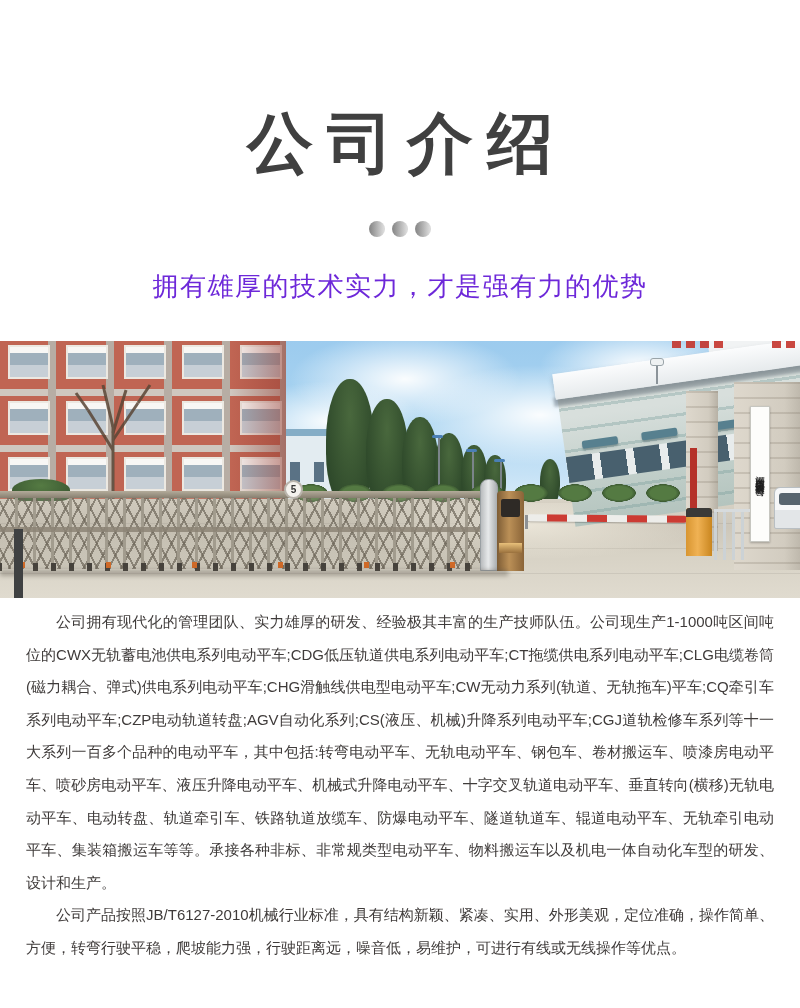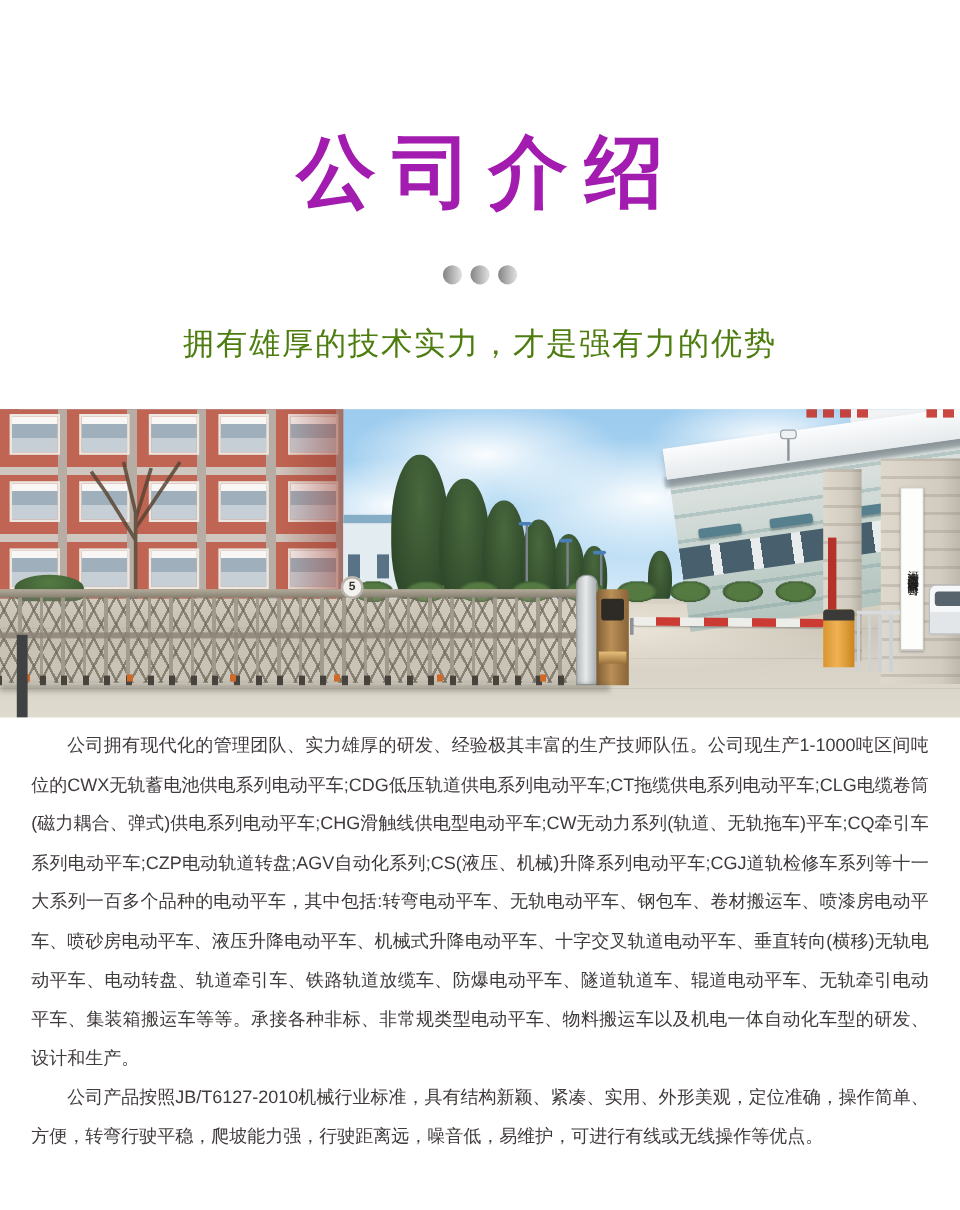--- a/index.html
+++ b/index.html
@@ -1,28 +1,28 @@
 <!DOCTYPE html>
 <html><head>
 <meta charset="utf-8">
 <style>
   html,body{margin:0;padding:0;background:#fff;}
   .page{position:relative;width:800px;height:1008px;background:#fff;overflow:hidden;
         font-family:"Liberation Sans","DejaVu Sans",sans-serif;}
 
   
   .title{position:absolute;top:106px;left:0;width:800px;text-align:center;
-         font-size:66px;line-height:74px;font-weight:bold;color:#a21caf;
+         font-size:66px;line-height:74px;font-weight:bold;color:#404040;
          letter-spacing:14px;text-indent:14px;}
   .dots{position:absolute;top:221px;left:0;width:800px;display:flex;
         justify-content:center;gap:7px;}
   .dot{width:16px;height:16px;border-radius:50%;
        background:linear-gradient(90deg,#8c8c8c 10%,#d9d9d9 90%);}
   .subtitle{position:absolute;top:269px;left:0;width:800px;text-align:center;
-            font-size:26px;color:#4d7c0f;letter-spacing:1.5px;}
+            font-size:26px;color:#6d28d9;letter-spacing:1.5px;}
 
   
   .photo{position:absolute;top:341px;left:0;width:800px;height:257px;overflow:hidden;
          background:linear-gradient(180deg,#9ccbee 0%,#a9d4f1 28%,#c6e2f6 52%,#e9f3fb 72%,#f1efe9 100%);}
   .cloud{position:absolute;background:radial-gradient(closest-side,rgba(255,255,255,.95),rgba(255,255,255,0));}
 
   .bldg-edge{position:absolute;left:0;top:-6px;width:13px;height:180px;background:#8e8e8c;border-right:2px solid #6f6f6d;}
   .bldg-left{position:absolute;left:-4px;top:-8px;width:290px;height:175px;background-color:#c06553;
     background-image:
       repeating-linear-gradient(90deg,#b7ada4 0 8px,rgba(0,0,0,0) 8px 58px),

